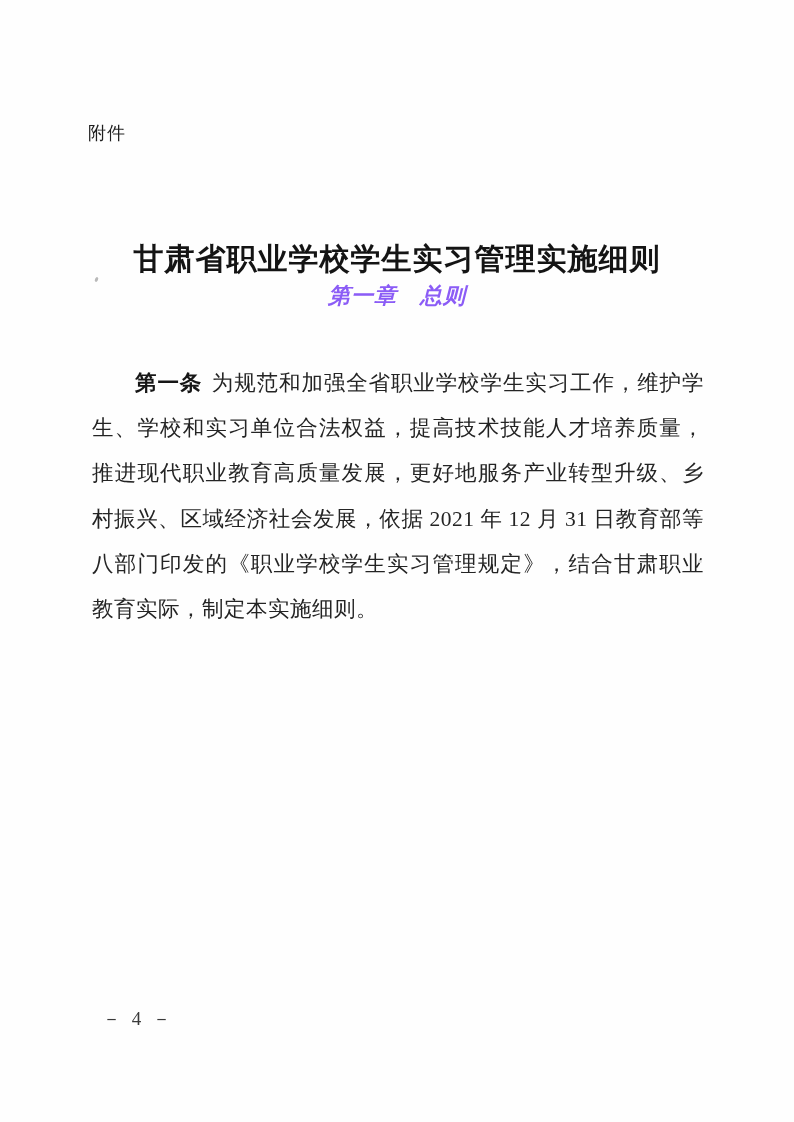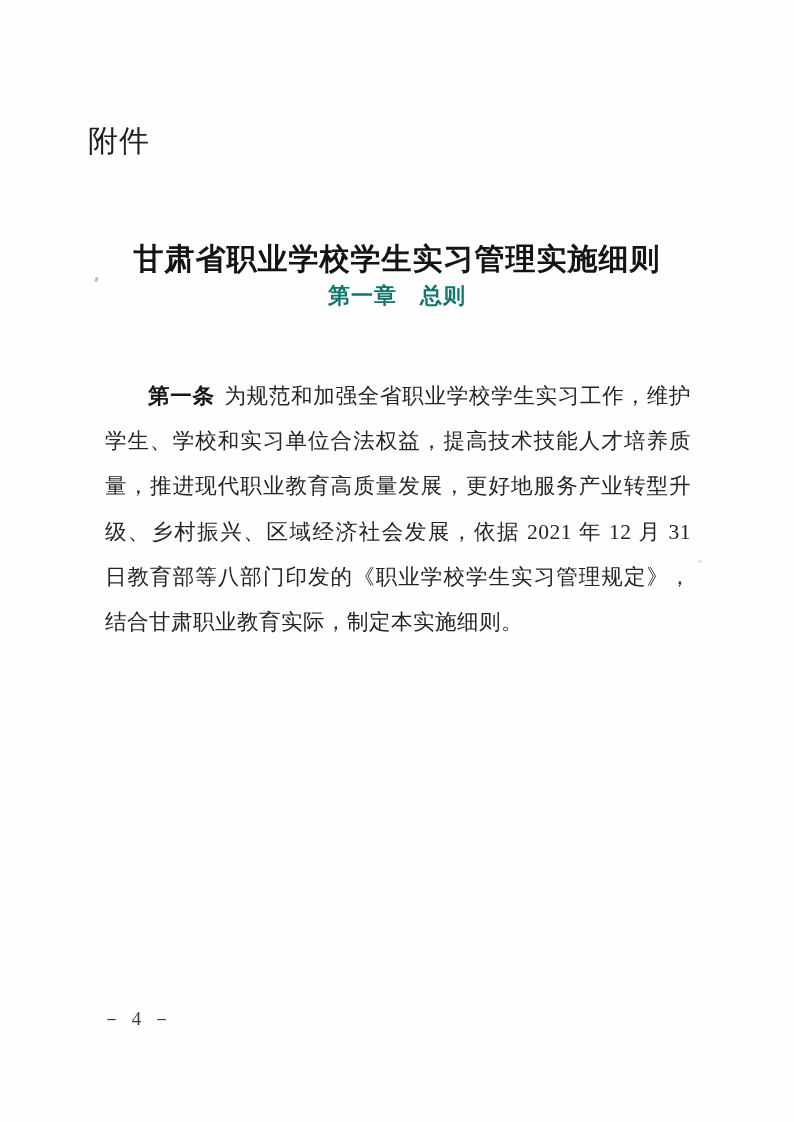--- a/index.html
+++ b/index.html
@@ -14,21 +14,21 @@
     margin: 0 auto;
     background: #fefefe;
     overflow: hidden;
     font-family: "Liberation Serif", serif;
     color: #262626;
   }
   .attachment-label {
     position: absolute;
     left: 88px;
     top: 121px;
-    font-size: 30px;
+    font-size: 18px;
     font-family: "Liberation Sans", sans-serif;
     letter-spacing: 1px;
     color: #1f1f1f;
   }
   .doc-title {
     position: absolute;
     left: 0;
     top: 191px;
     width: 794px;
     text-align: center;
@@ -41,31 +41,32 @@
   }
   .chapter-heading {
     position: absolute;
     left: 0;
     top: 281px;
     width: 794px;
     text-align: center;
     font-size: 22px;
     font-weight: bold;
     font-family: "Liberation Sans", sans-serif;
-    color: #0f766e;
+    color: #8b5cf6;
     letter-spacing: 1px;
+    font-style: italic;
   }
   .body-text {
     position: absolute;
     left: 88px;
     top: 357px;
     width: 620px;
   }
   .body-text p {
-    margin: 17px;
+    margin: 4px;
     font-size: 21.5px;
     line-height: 45.2px;
     text-align: justify;
     text-justify: inter-ideograph;
     text-indent: 2em;
     letter-spacing: 0.5px;
     color: #242424;
   }
   .article-lead {
     font-weight: bold;

